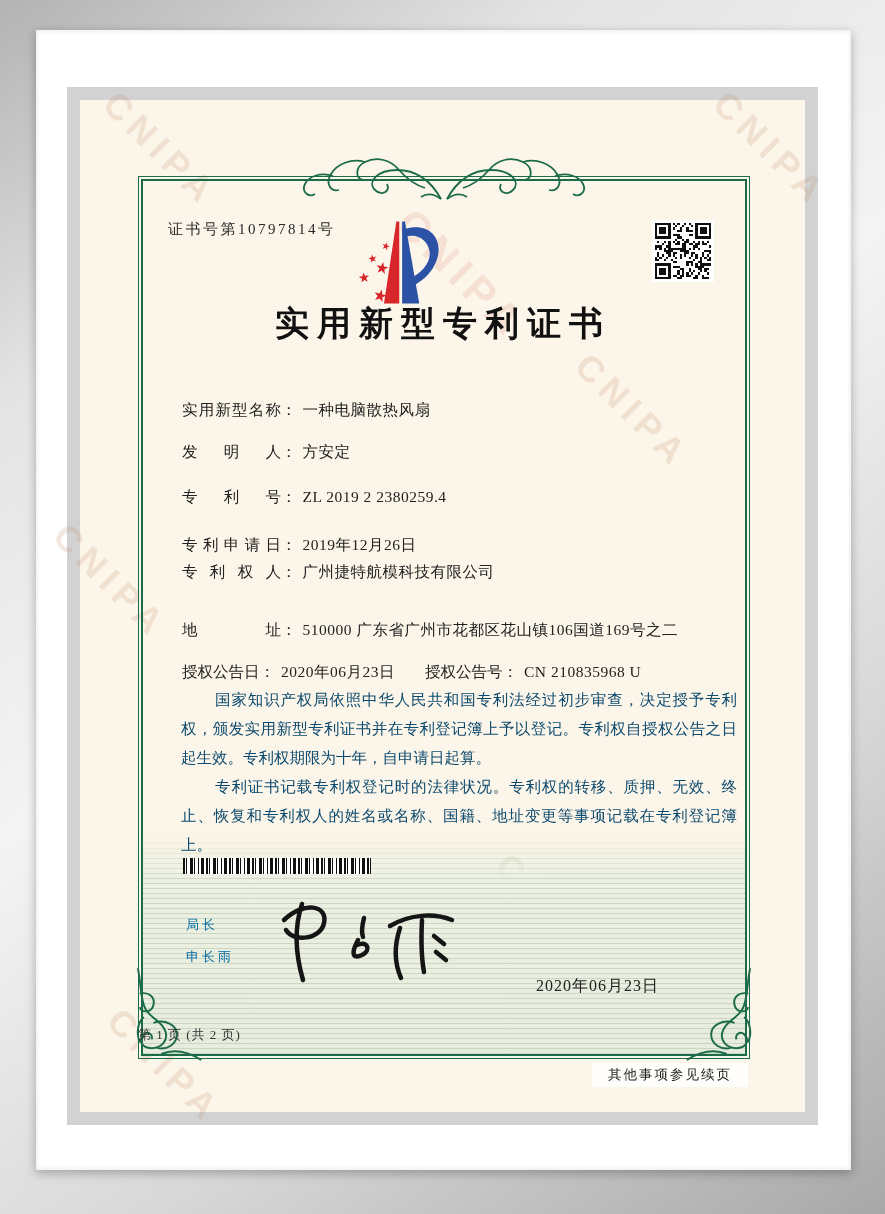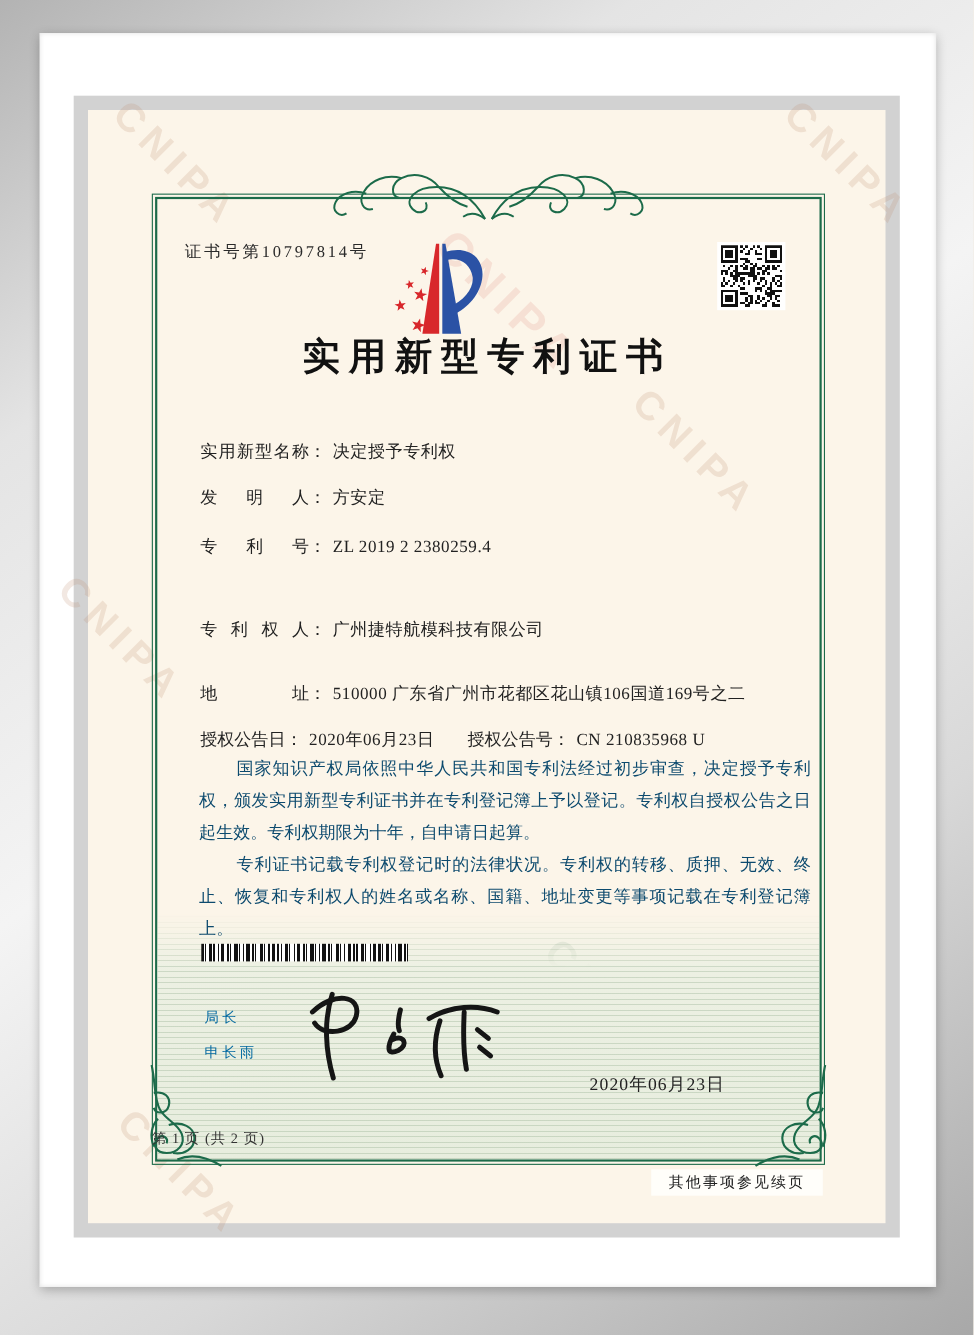--- a/index.html
+++ b/index.html
@@ -339,27 +339,30 @@
           <rect x="21" y="24" width="1" height="1"></rect>
           <rect x="22" y="24" width="1" height="1"></rect>
           <rect x="23" y="24" width="1" height="1"></rect>
         </g>
     </svg>
   </div>
 
   <div class="title">实用新型专利证书</div>
 
   <div class="frow" style="top:300px;">
-    <span class="flabel">实用新型名称</span><span>：</span><span class="fvalue">决定授予专利权</span>
+    <span class="flabel">实用新型名称</span><span>：</span><span class="fvalue">一种电脑散热风扇</span>
   </div>
   <div class="frow" style="top:342px;">
     <span class="flabel">发明人</span><span>：</span><span class="fvalue">方安定</span>
   </div>
   <div class="frow" style="top:387px;">
     <span class="flabel">专利号</span><span>：</span><span class="fvalue">ZL 2019 2 2380259.4</span>
+  </div>
+  <div class="frow" style="top:435px;">
+    <span class="flabel">专利申请日</span><span>：</span><span class="fvalue">2019年12月26日</span>
   </div>
   <div class="frow" style="top:462px;">
     <span class="flabel">专利权人</span><span>：</span><span class="fvalue">广州捷特航模科技有限公司</span>
   </div>
   <div class="frow" style="top:520px;">
     <span class="flabel">地址</span><span>：</span><span class="fvalue">510000 广东省广州市花都区花山镇106国道169号之二</span>
   </div>
 
   <div class="frow" style="top:562px;">
     <span>授权公告日</span><span>：</span><span class="fvalue">2020年06月23日</span><span class="grant2">授权公告号</span><span>：</span><span class="fvalue">CN 210835968 U</span>

